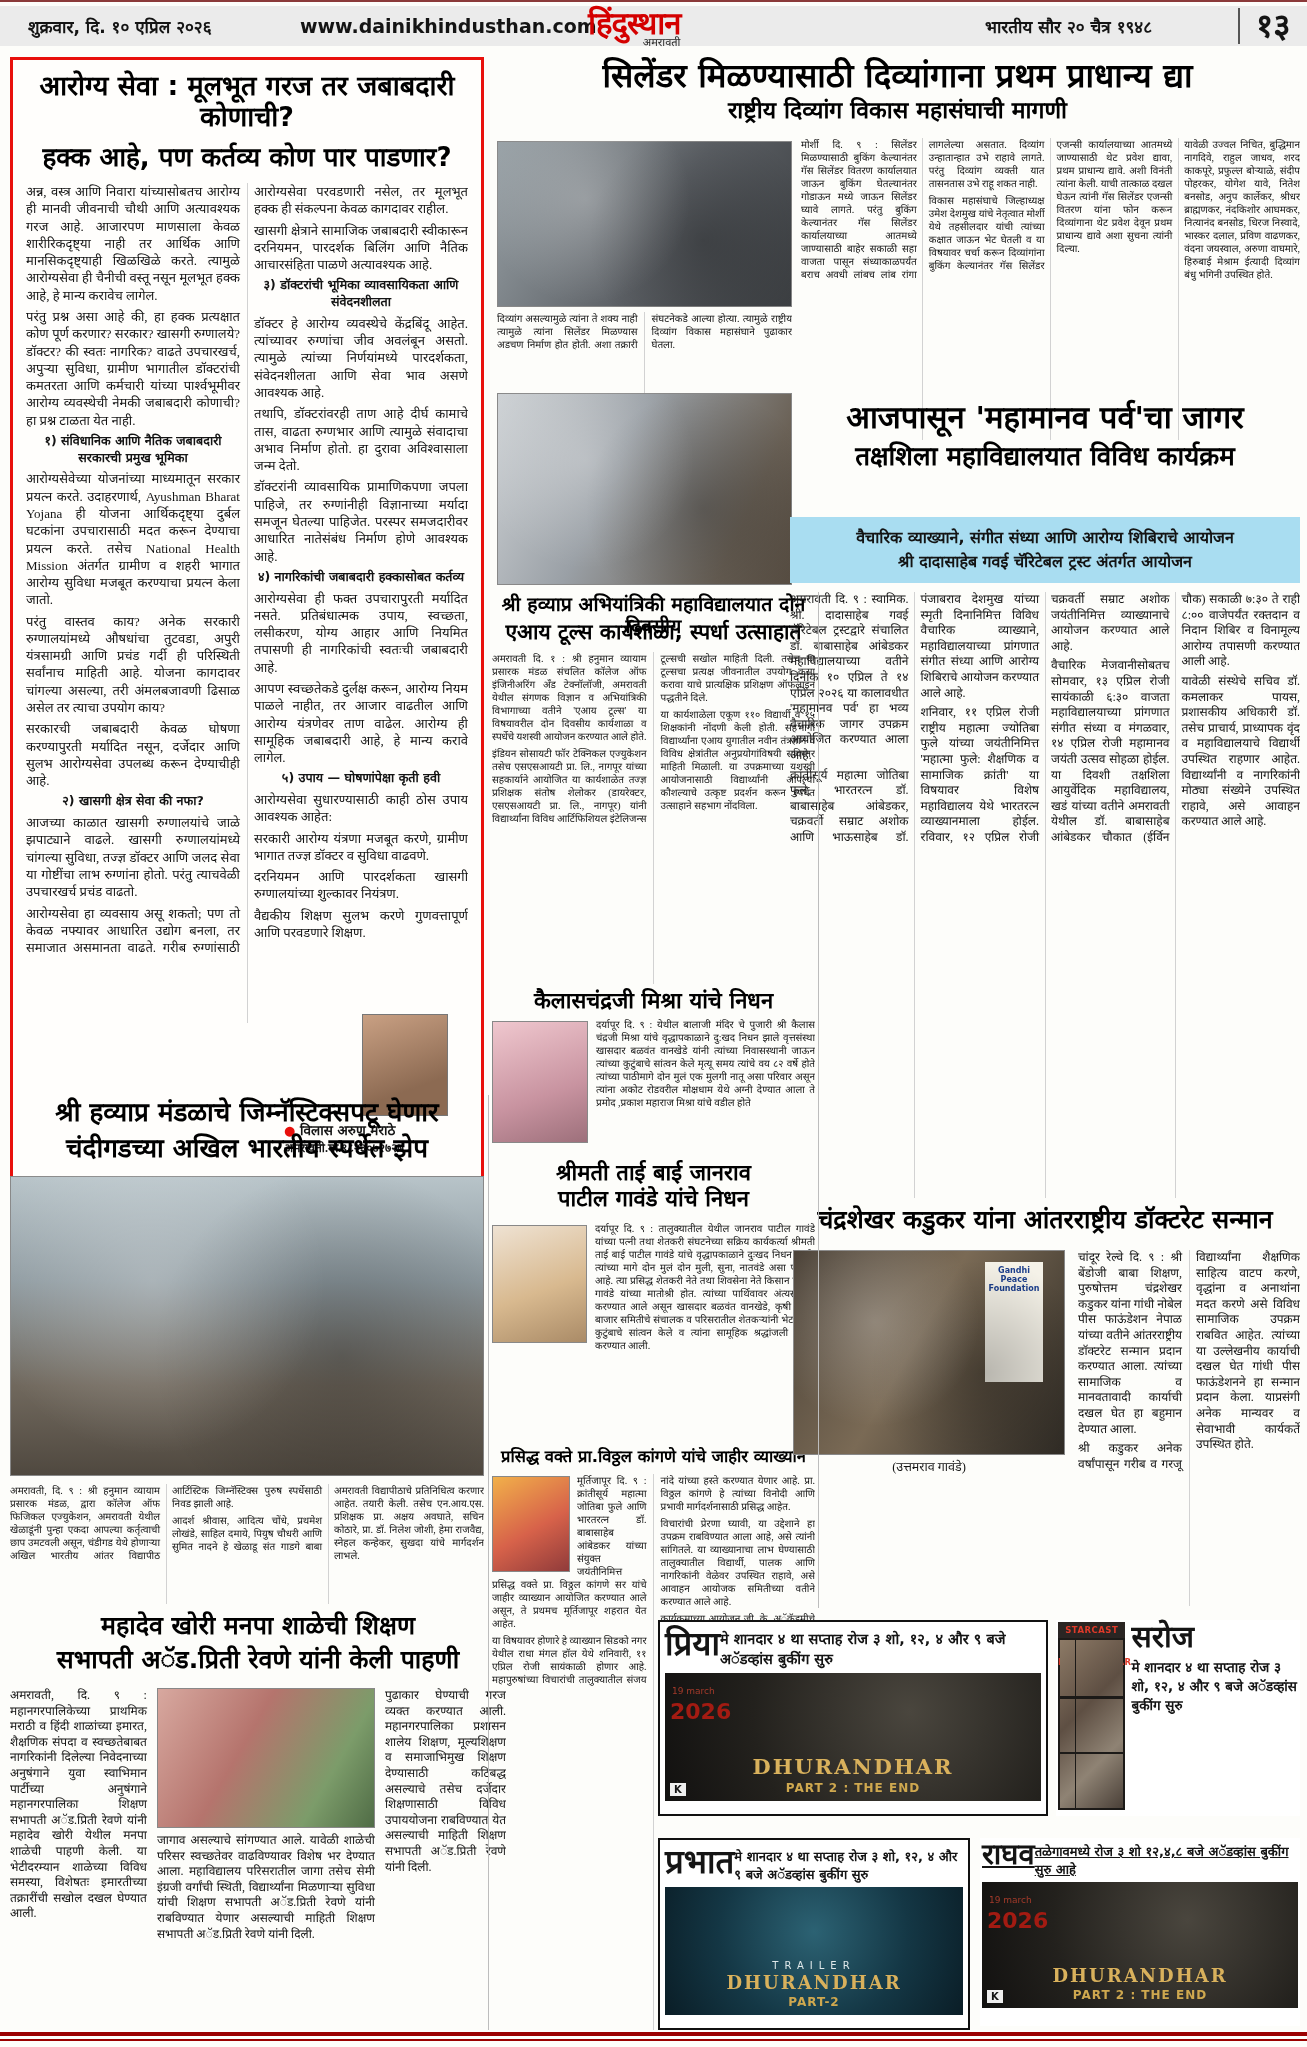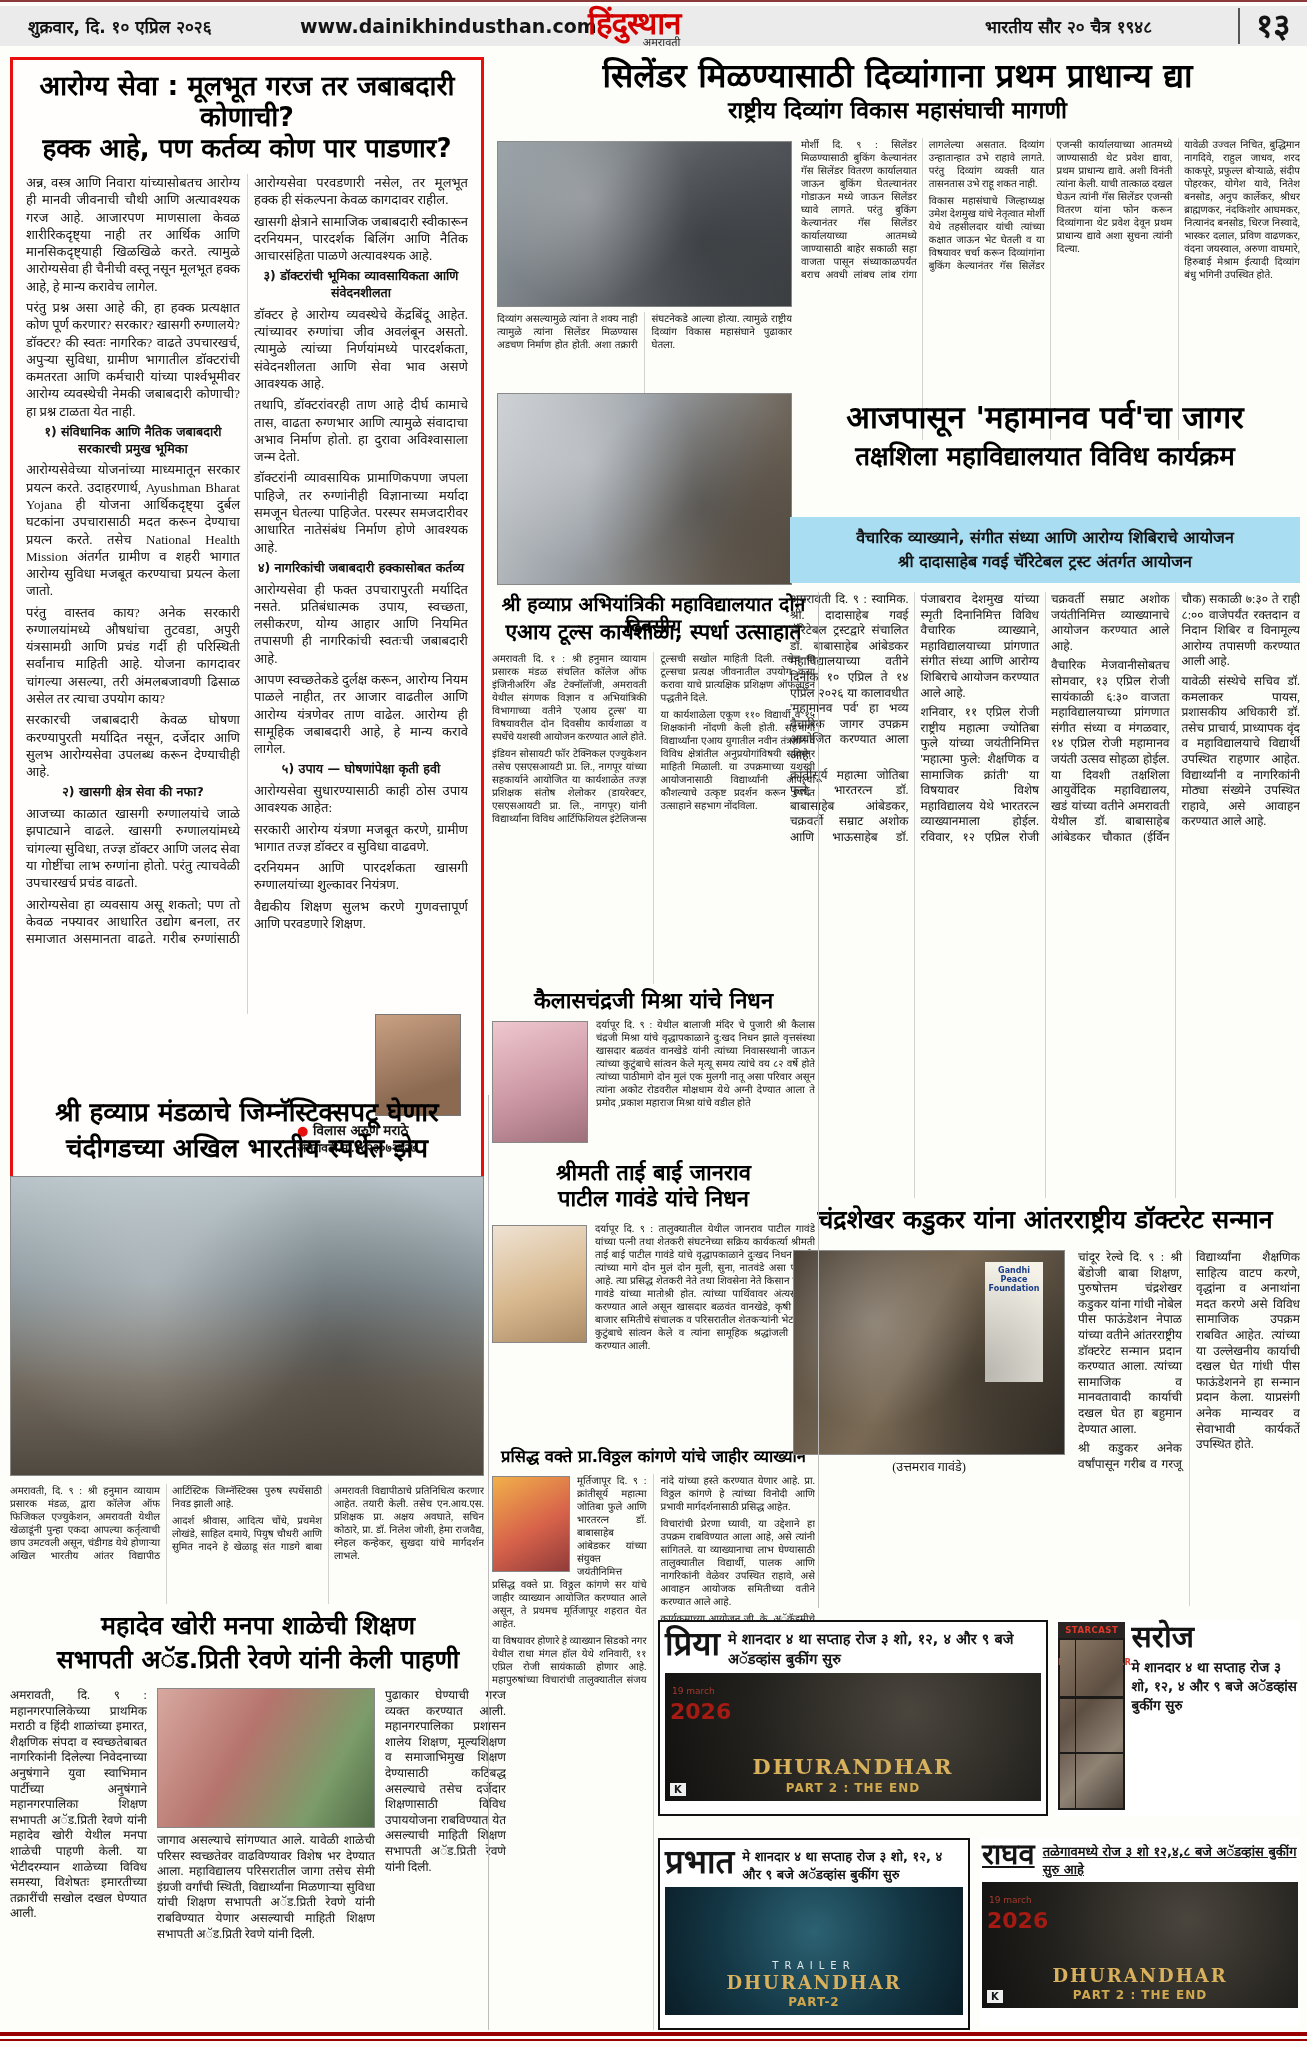--- a/index.html
+++ b/index.html
@@ -29,23 +29,23 @@
   .photo{background:linear-gradient(135deg,#b9a58f 0%,#8d8172 45%,#6f6a5e 100%);position:absolute;
          box-shadow:inset 0 0 0 1px #888;}
   .photo:after{content:"";position:absolute;inset:0;
          background:radial-gradient(circle at 30% 35%, rgba(255,255,255,.25), transparent 45%),
                     radial-gradient(circle at 70% 60%, rgba(0,0,0,.25), transparent 50%);}
   .vline{position:absolute;width:1px;background:#bdbdbd;}
   
   .oped{position:absolute;left:10px;top:57px;width:474px;height:1128px;border:3px solid #e8100c;
         background:#fffefc;box-sizing:border-box;padding:8px 13px;overflow:hidden;}
   .oped-h1{font-size:27px;margin-top:2px;}
-  .oped-h2{font-size:26px;margin-top:2px;margin-bottom:10px;}
+  .oped-h2{font-size:26px;margin-top:11px;margin-bottom:10px;}
   .oped .cols2{height:840px;overflow:hidden;}
-  .byline-box{position:absolute;right:7px;bottom:26px;width:175px;background:#fffefc;padding:4px 2px 0 6px;}
+  .byline-box{position:absolute;right:20px;bottom:26px;width:175px;background:#fffefc;padding:4px 2px 0 6px;}
   .byline-photo{position:relative;width:86px;height:102px;margin-left:78px;
         background:linear-gradient(160deg,#caa184,#8c6a52 70%);box-shadow:inset 0 0 0 1px #777;}
   .byline-name{font-family:"DejaVu Sans",sans-serif;font-weight:bold;font-size:13.5px;margin-top:5px;}
   .byline-dot{color:#e8100c;font-size:13px;}
   .byline-ph{font-size:12px;font-weight:bold;}
   
   .cyl-h1{position:absolute;left:495px;top:57px;width:805px;font-size:33px;}
   .cyl-h2{position:absolute;left:495px;top:97px;width:805px;font-size:23px;}
   .cyl-photo{left:497px;top:141px;width:295px;height:166px;
         background:linear-gradient(120deg,#9aa3a8,#5d6166 55%,#3c3f42);}
@@ -98,21 +98,21 @@
   .mah-h2{position:absolute;left:10px;top:1646px;width:496px;font-size:25px;}
   .mah-wrap{position:absolute;left:10px;top:1688px;width:496px;height:344px;display:flex;gap:10px;overflow:hidden;}
   .mah-left{width:138px;}
   .mah-center{width:218px;}
   .mah-right{width:122px;}
   .mah-photo{position:relative;width:218px;height:140px;margin-bottom:5px;
         background:linear-gradient(120deg,#d8a9a0,#b5746d 40%,#7c9c6a 75%,#4f6b45);box-shadow:inset 0 0 0 1px #888;}
   .mah-wrap p{font-size:12px;line-height:1.3;}
   
   .ad{position:absolute;border:2.5px solid #111;background:#fff;box-sizing:border-box;padding:5px;}
-  .ad-head{display:flex;gap:8px;align-items:flex-start;}
+  .ad-head{display:flex;align-items:flex-start;}
   .ad-name{font-family:"DejaVu Sans",sans-serif;font-weight:bold;font-size:33px;line-height:1;}
   .ad-times{font-family:"DejaVu Sans",sans-serif;font-weight:bold;font-size:14.5px;line-height:1.35;padding-top:3px;}
   .poster{position:relative;margin-top:4px;height:128px;overflow:hidden;
         background:radial-gradient(circle at 65% 30%, #4a463e, #23211d 60%, #121110);}
   .poster .yr{position:absolute;left:5px;top:26px;color:#a31b12;font-family:"DejaVu Sans",sans-serif;font-weight:bold;font-size:22px;}
   .poster .dt{position:absolute;left:7px;top:13px;color:#a33a2a;font-family:"DejaVu Sans",sans-serif;font-size:9px;}
   .poster .ttl{position:absolute;left:0;right:0;bottom:22px;text-align:center;color:#d9b15c;
         font-family:"DejaVu Serif",serif;font-weight:bold;font-size:21px;letter-spacing:2px;}
   .poster .sub{position:absolute;left:0;right:0;bottom:6px;text-align:center;color:#cfa84f;
         font-family:"DejaVu Sans",sans-serif;font-weight:bold;font-size:12px;letter-spacing:1px;}

